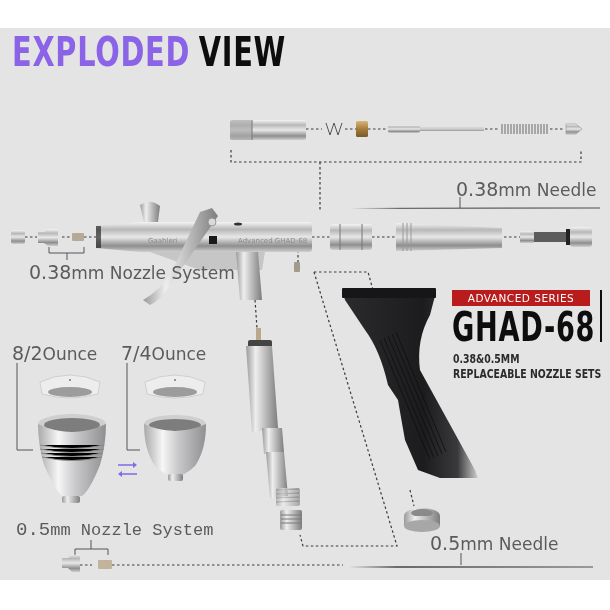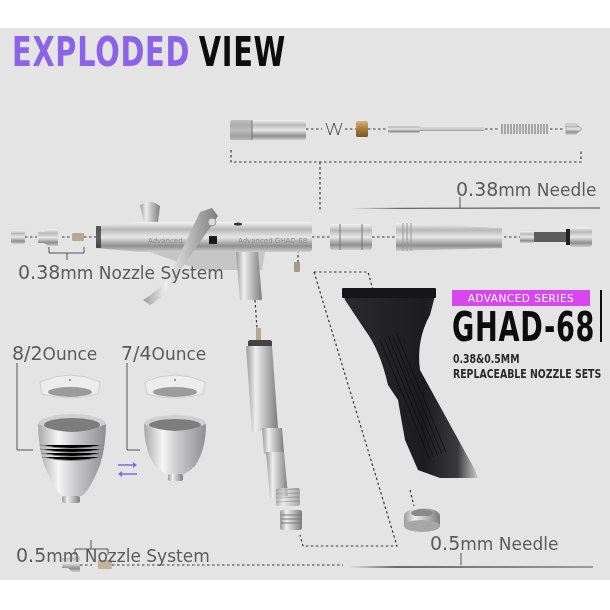--- a/index.html
+++ b/index.html
@@ -6,21 +6,21 @@
   html, body { width: 610px; height: 610px; background: #ffffff; overflow: hidden; }
   body { position: relative; font-family: "DejaVu Sans", "Liberation Sans", sans-serif; }
   #canvas { position: absolute; left: 0; top: 28px; width: 610px; height: 552px; background: #e4e4e4; }
   .title { position: absolute; left: 12px; top: 30px; font-family: "DejaVu Sans", sans-serif; font-weight: bold; font-size: 40px; letter-spacing: 1px; transform: scaleX(0.72); transform-origin: left top; white-space: nowrap; line-height: 44px; }
   .title .t1 { color: #8a63e6; }
   .title .t2 { color: #0d0d0d; margin-left: 12px; }
   .label { position: absolute; color: #5b5b5b; white-space: nowrap; font-family: "DejaVu Sans", sans-serif; }
   .label .big { font-size: 19px; margin-top: 20px; }
   .label .small { font-size: 17px; }
   svg.layer { position: absolute; left: 0; top: 0; width: 610px; height: 610px; }
-  .badge { position: absolute; left: 452px; top: 290px; width: 138px; height: 16px; background: #d946ef; color: #ffffff; font-size: 10.5px; text-align: center; line-height: 16px; letter-spacing: 0.5px; }
+  .badge { position: absolute; left: 452px; top: 290px; width: 138px; height: 16px; background: #b91c1c; color: #ffffff; font-size: 10.5px; text-align: center; line-height: 16px; letter-spacing: 0.5px; }
   .vbar { position: absolute; left: 600px; top: 290px; width: 2px; height: 52px; background: #0d0d0d; }
   .model { position: absolute; left: 452px; top: 306px; font-family: "DejaVu Sans", sans-serif; font-weight: bold; font-size: 40px; color: #0d0d0d; transform: scaleX(0.68); transform-origin: left top; white-space: nowrap; line-height: 42px; letter-spacing: 1px; }
   .spec { position: absolute; left: 453px; font-family: "DejaVu Sans", sans-serif; font-weight: bold; font-size: 12px; color: #2a2a2a; transform: scaleX(0.78); transform-origin: left top; white-space: nowrap; }
   .brand { position: absolute; font-size: 7px; color: #8c8c8c; white-space: nowrap; }
 </style>
 </head>
 <body>
 
 <div id="canvas"></div>
 
@@ -267,36 +267,36 @@
   <g>
     <path d="M62,558 h6 l4,-4 h8 v18 h-8 l-4,-4 h-6 z" fill="url(#chrome)"></path>
   </g>
   <g>
     <rect x="98" y="560" width="14" height="9" rx="1" fill="#c2b49a"></rect>
   </g>
   <polyline points="75,555 75,549 108,549 108,555" fill="none" stroke="#555" stroke-width="1"></polyline>
   <line x1="91" y1="549" x2="91" y2="540" stroke="#555" stroke-width="1"></line>
 </svg>
 
-<div class="brand" style="left:148px; top:237px;">Advanced</div>
+<div class="brand" style="left:148px; top:237px;">Gaahleri</div>
 <div class="brand" style="left:238px; top:237px;">Advanced  GHAD-68</div>
 
 <div class="label" style="left:456px; top:178px;">
   <span class="big">0.38</span><span class="small">mm Needle</span>
 </div>
-<div class="label" style="left:18px; top:261px;">
+<div class="label" style="left:29px; top:261px;">
   <span class="big">0.38</span><span class="small">mm Nozzle System</span>
 </div>
 <div class="label" style="left:12px; top:342px;">
   <span class="big">8/2</span><span class="small">Ounce</span>
 </div>
 <div class="label" style="left:121px; top:342px;">
   <span class="big">7/4</span><span class="small">Ounce</span>
 </div>
-<div class="label" style="left:16px; top:544px;">
+<div class="label" style="left:16px; top:519px;font-family:Liberation Mono, monospace;">
   <span class="big">0.5</span><span class="small">mm Nozzle System</span>
 </div>
 <div class="label" style="left:430px; top:532px;">
   <span class="big">0.5</span><span class="small">mm Needle</span>
 </div>
 
 <div class="badge">ADVANCED SERIES</div>
 <div class="vbar"></div>
 <div class="model">GHAD-68</div>
 <div class="spec" style="top:352px;">0.38&amp;0.5MM</div>

